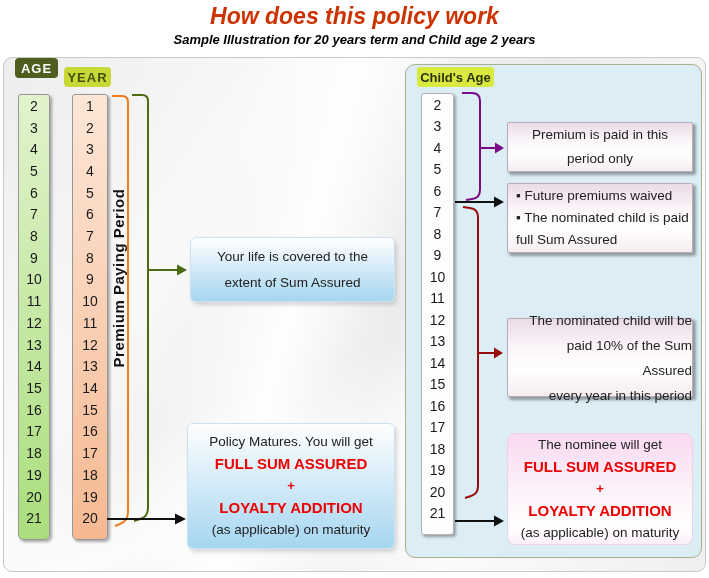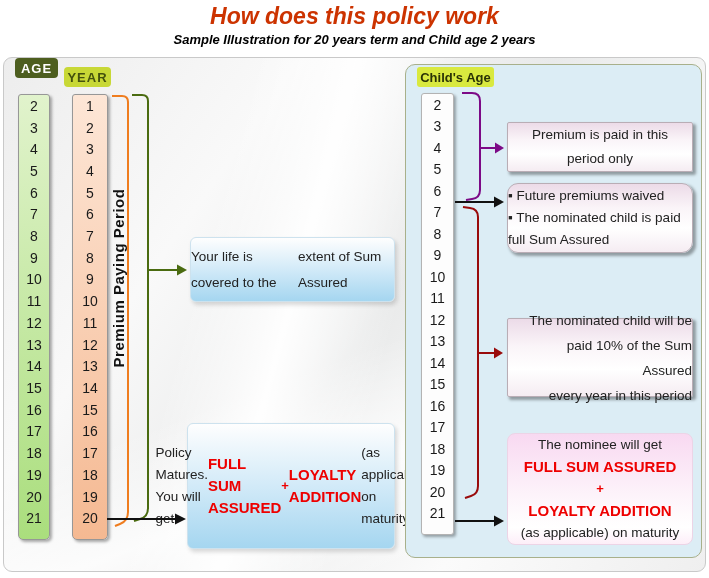--- a/index.html
+++ b/index.html
@@ -54,42 +54,42 @@
   }
   .ppp-label{
     position:absolute;left:28px;top:268px;width:180px;height:20px;
     transform:rotate(-90deg);display:flex;align-items:center;justify-content:center;
     font-size:15px;font-weight:bold;color:#111;letter-spacing:.5px;white-space:nowrap;
   }
   .bluebox{
     position:absolute;border:1px solid #cde2ee;border-radius:6px;
     background:linear-gradient(#fefefe,#d2eaf8 50%,#a5d6f0);
     box-shadow:2px 3px 4px rgba(0,0,0,.15);
-    display:flex;flex-direction:row;align-items:center;justify-content:center;
+    display:flex;flex-direction:column;align-items:center;justify-content:center;
     font-size:13.5px;color:#222;
   }
   .covered-box{left:190px;top:237px;width:203px;height:63px;line-height:26px;}
   .matures-box{left:187px;top:423px;width:206px;height:120px;line-height:22px;padding:2px 0;}
   .right-panel{
     position:absolute;left:405px;top:64px;width:297px;height:494px;
     background:#dcedf5;border:1px solid #a8b08b;border-radius:10px;box-sizing:border-box;
   }
   .scenario{
     position:absolute;left:496px;top:70px;width:200px;text-align:center;
     font-size:14px;line-height:18px;color:#111;
   }
   .rbox{
     position:absolute;left:507px;width:186px;box-sizing:border-box;
     border:1px solid #b9adb5;border-radius:2px;
     background:linear-gradient(#ecdbe8,#faf4f8 35%,#ffffff 65%,#f5ecf2);
     box-shadow:2.5px 2.5px 3px rgba(0,0,0,.35);
     font-size:13.5px;color:#222;display:flex;flex-direction:column;justify-content:center;
   }
   .rbox1{top:122px;height:50px;line-height:24px;text-align:center;}
-  .rbox2{top:183px;height:70px;line-height:22px;text-align:left;border-radius:11px;}
+  .rbox2{top:183px;height:70px;line-height:22px;text-align:left;padding-left:8px;}
   .rbox3{top:318px;height:79px;line-height:25px;text-align:right;padding-left:10px;}
   .rbox4{
     top:433px;height:112px;line-height:22px;text-align:center;
     border:1px solid #ecd4e6;border-radius:8px;box-shadow:none;
     background:linear-gradient(#f8d9f1,#fdf3fa 55%,#ffffff 85%,#fdeef8);
   }
   .redline{color:#ee0000;font-weight:bold;font-size:15px;}
   .plusline{color:#ee0000;font-weight:bold;font-size:13px;}
   .overlay{position:absolute;left:0;top:0;width:709px;height:578px;pointer-events:none;}
 </style>

